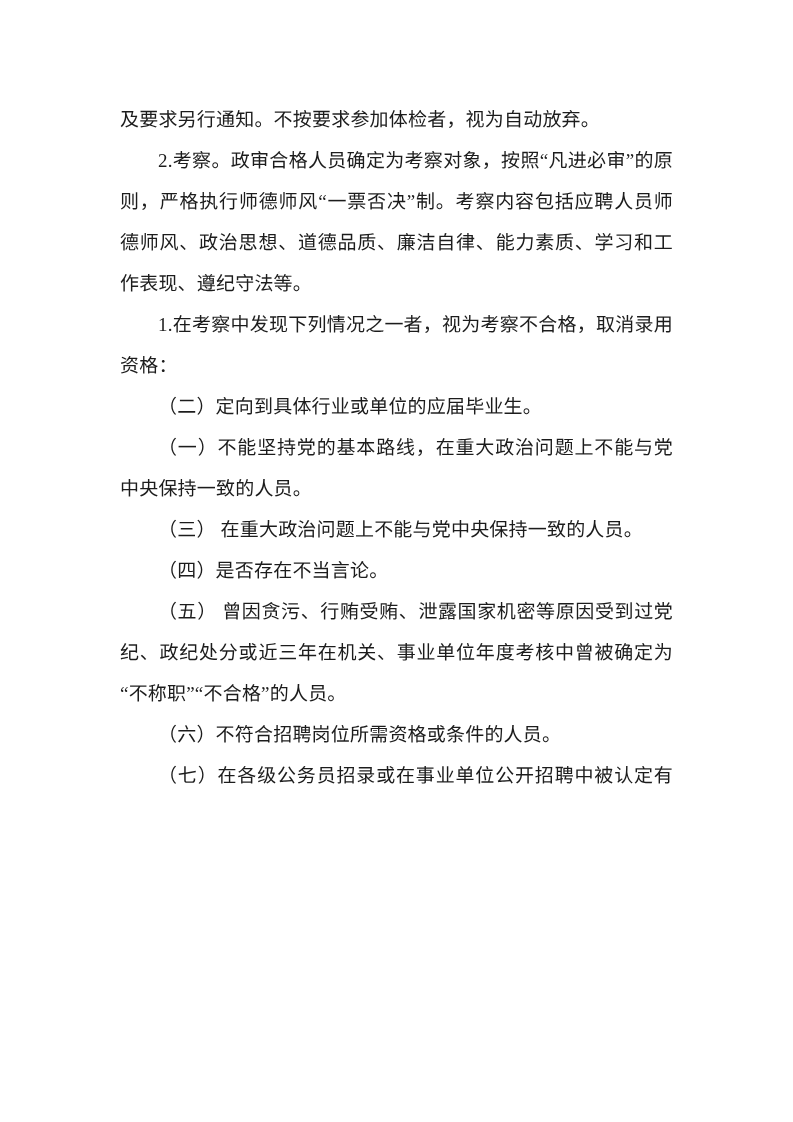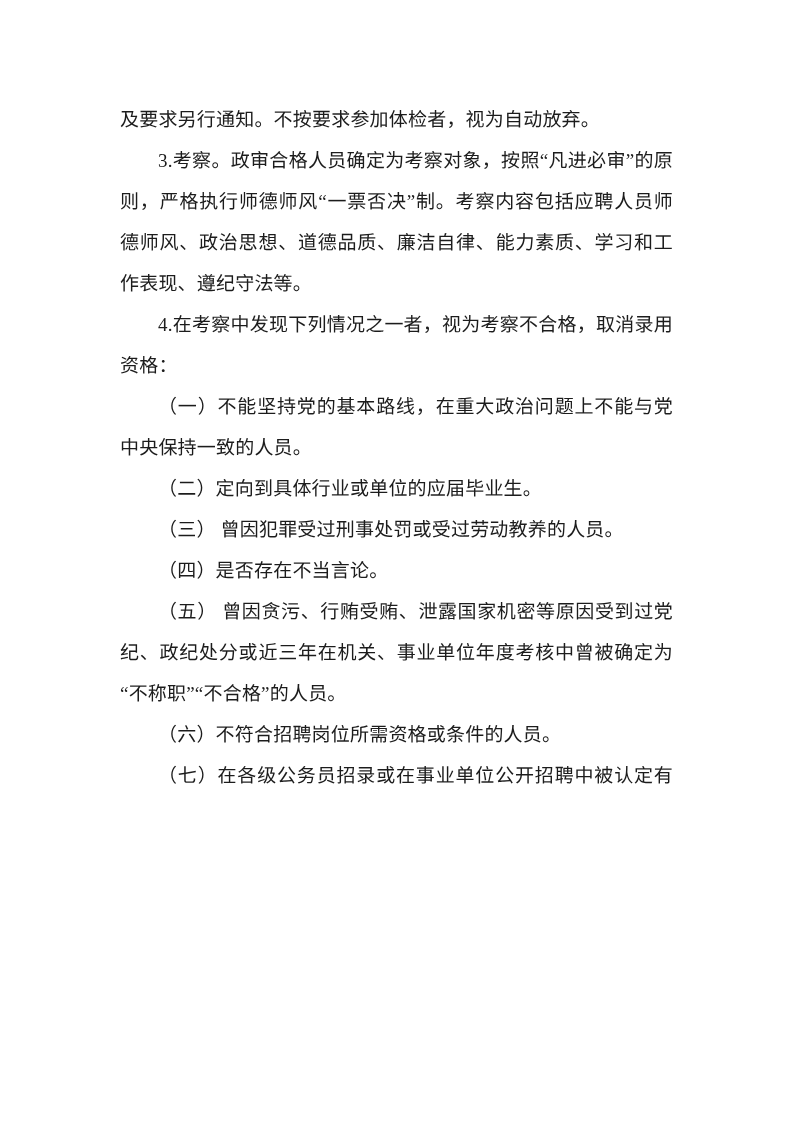--- a/index.html
+++ b/index.html
@@ -47,24 +47,24 @@
     color: #2a2a2a;
     letter-spacing: 1px;
   }
 </style>
 </head>
 <body>
 
 <div class="page">
   <div class="content">
     <p class="para">及要求另行通知。不按要求参加体检者，视为自动放弃。</p>
-    <p class="para indent">3.考察。政审合格人员确定为考察对象，按照“凡进必审”的原则，严格执行师德师风“一票否决”制。考察内容包括应聘人员师德师风、政治思想、道德品质、廉洁自律、能力素质、学习和工作表现、遵纪守法等。</p>
-    <p class="para indent">4.在考察中发现下列情况之一者，视为考察不合格，取消录用资格：</p>
+    <p class="para indent">2.考察。政审合格人员确定为考察对象，按照“凡进必审”的原则，严格执行师德师风“一票否决”制。考察内容包括应聘人员师德师风、政治思想、道德品质、廉洁自律、能力素质、学习和工作表现、遵纪守法等。</p>
+    <p class="para indent">1.在考察中发现下列情况之一者，视为考察不合格，取消录用资格：</p>
+    <p class="para indent">（二）定向到具体行业或单位的应届毕业生。</p>
     <p class="para indent">（一）不能坚持党的基本路线，在重大政治问题上不能与党中央保持一致的人员。</p>
-    <p class="para indent">（二）定向到具体行业或单位的应届毕业生。</p>
-    <p class="para indent">（三） 曾因犯罪受过刑事处罚或受过劳动教养的人员。</p>
+    <p class="para indent">（三） 在重大政治问题上不能与党中央保持一致的人员。</p>
     <p class="para indent">（四）是否存在不当言论。</p>
     <p class="para indent">（五） 曾因贪污、行贿受贿、泄露国家机密等原因受到过党纪、政纪处分或近三年在机关、事业单位年度考核中曾被确定为“不称职”“不合格”的人员。</p>
     <p class="para indent">（六）不符合招聘岗位所需资格或条件的人员。</p>
     <p class="para indent">（七）在各级公务员招录或在事业单位公开招聘中被认定有舞弊等严重违反聘用纪律行为的人员。</p>
   </div>
   <div class="footer">— 6 —</div>
 </div>
 
 </body></html>

